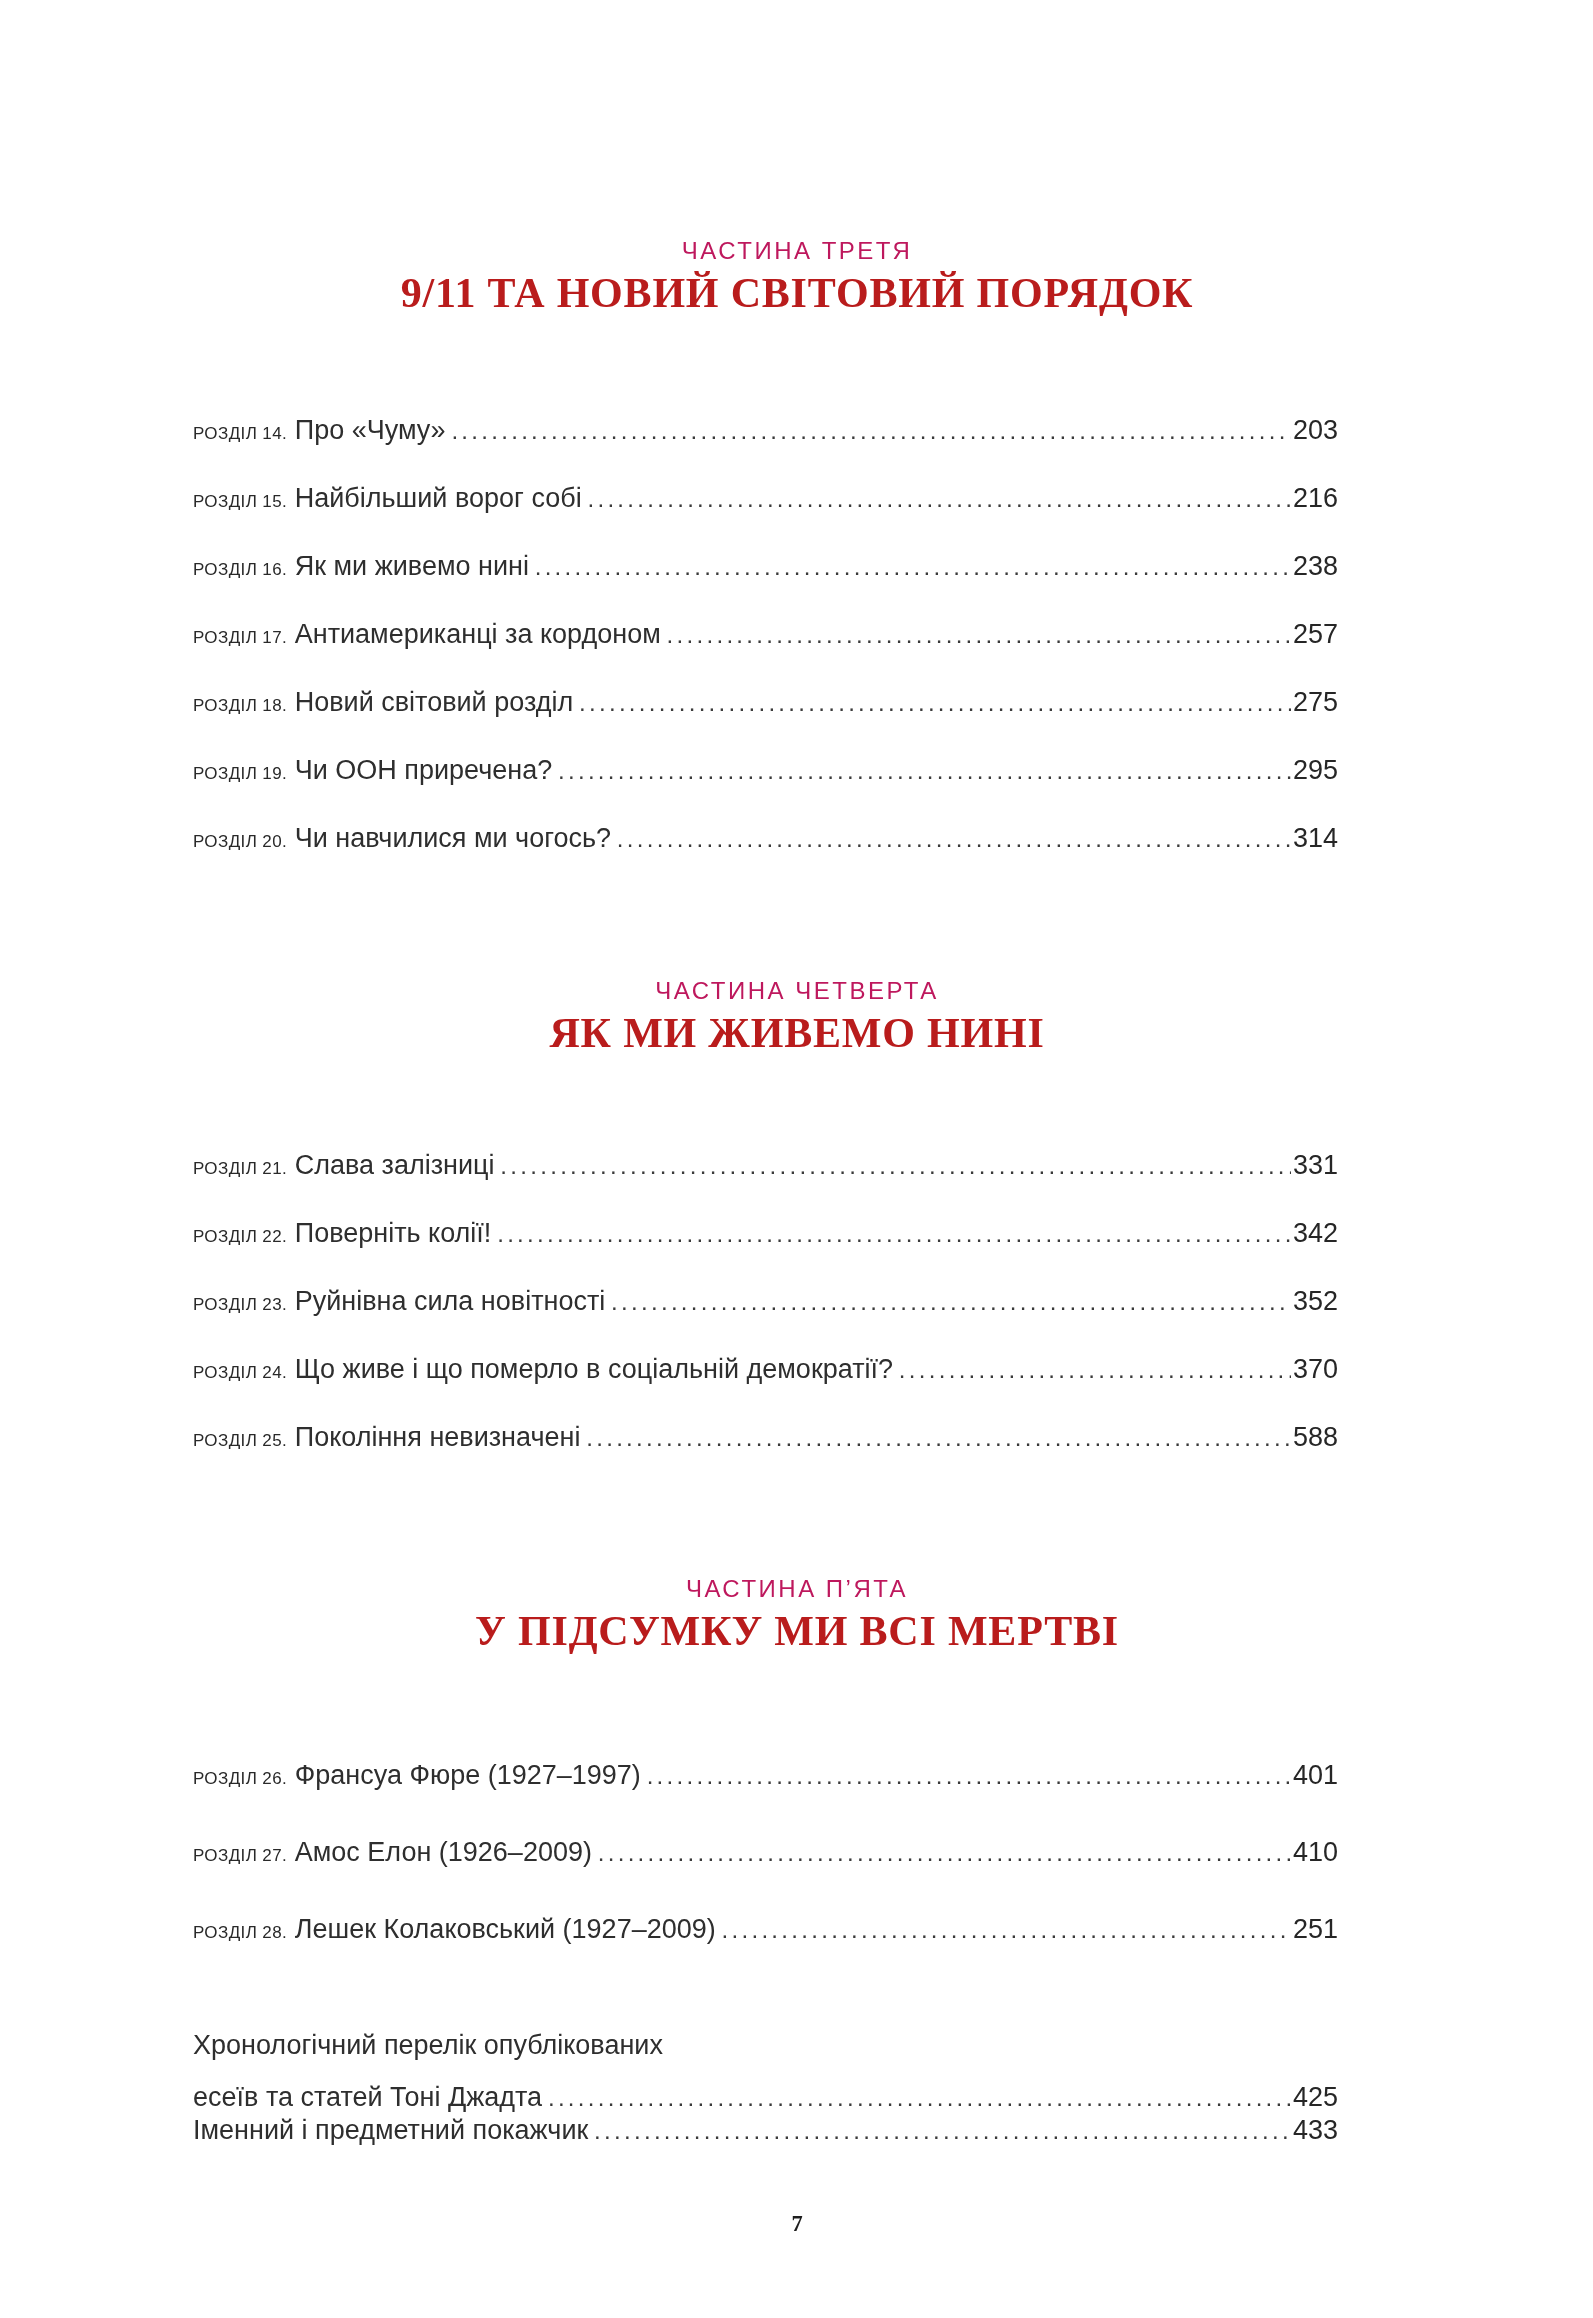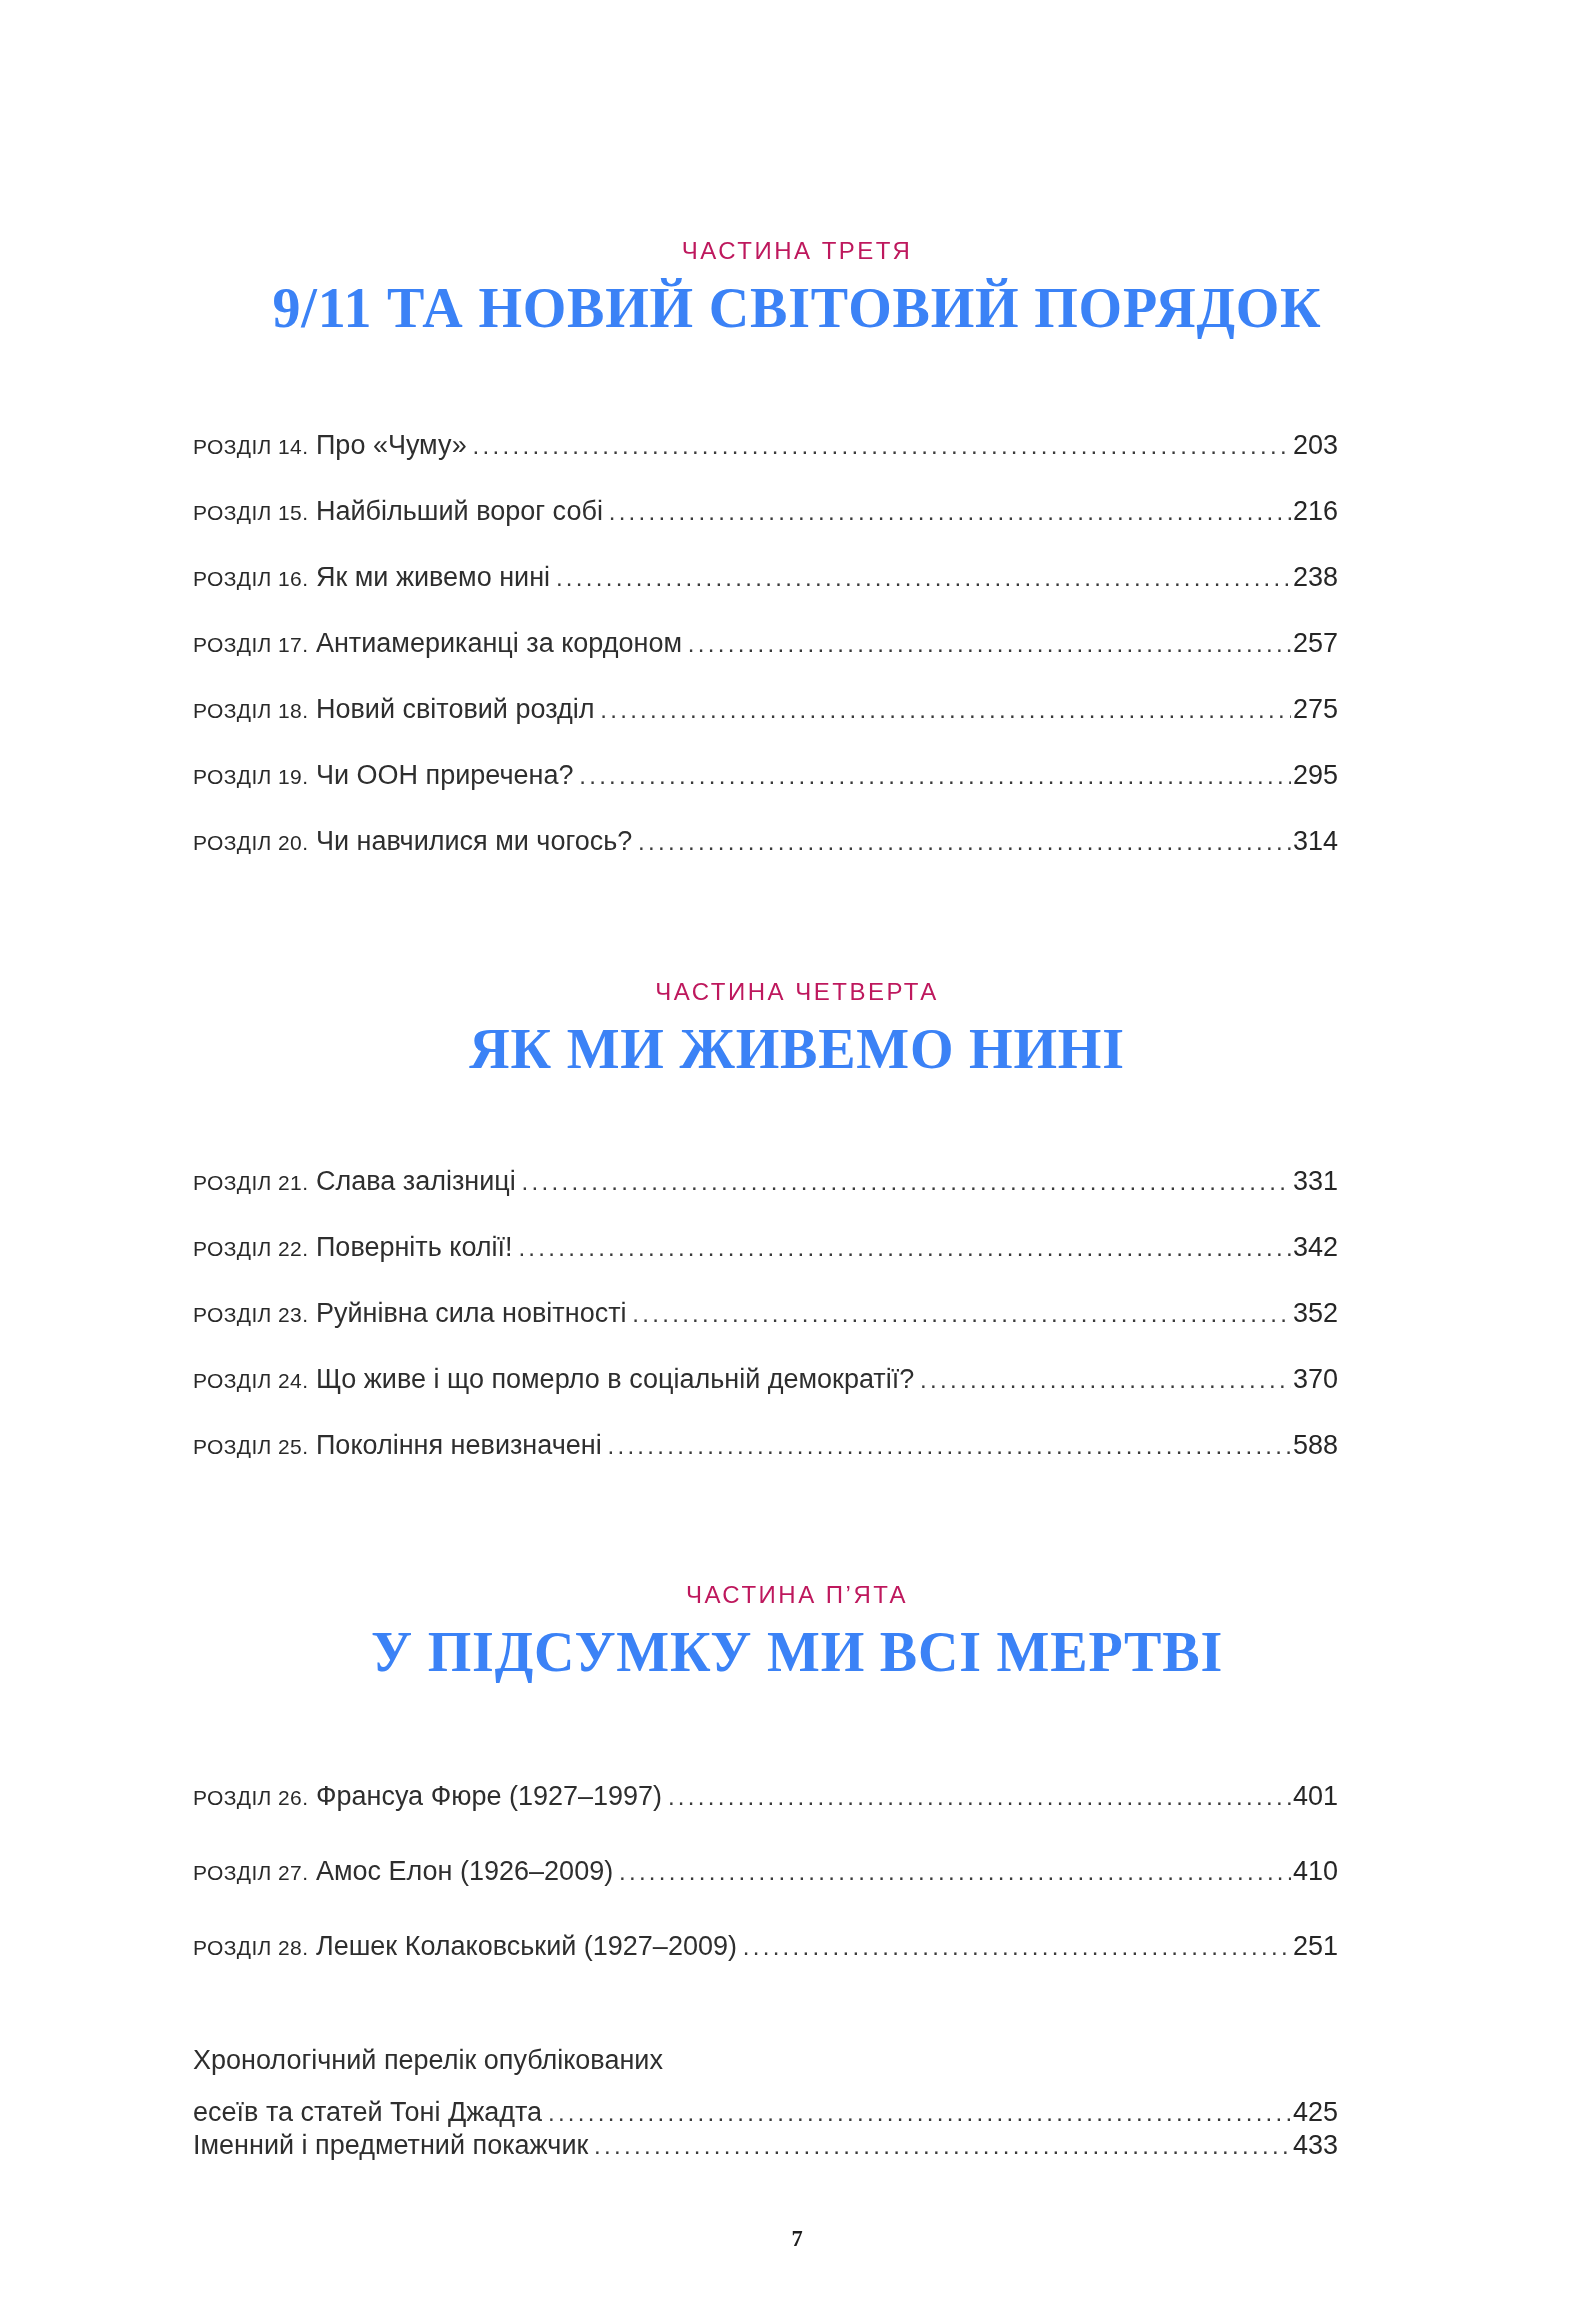--- a/index.html
+++ b/index.html
@@ -16,26 +16,26 @@
   .part-header.first { margin-top: 237px; }
   .part-header.p4    { margin-top: 119px; }
   .part-header.p5    { margin-top: 118px; }
   .kicker {
     font-size: 24px; line-height: 27px;
     letter-spacing: 2.5px;
     color: #be185d;
     white-space: nowrap;
   }
   .part-title {
-    margin: 21px 0 0 0;
+    margin: 6px 0 0 0;
     font-family: "Liberation Serif", serif;
     font-weight: 700;
-    font-size: 56px; line-height: 46px;
+    font-size: 42px; line-height: 46px;
     letter-spacing: 0.8px;
-    color: #3b82f6;
+    color: #b91c1c;
     white-space: nowrap;
   }
 
   
   .toc {
     list-style: none;
     padding: 0;
     margin: 0 256px 0 193px;
   }
   #toc3    { margin-top: 98px; }
@@ -51,21 +51,21 @@
     margin-bottom: 32px;
   }
   #toc5 .row    { margin-bottom: 41px; }
   #tocback .row { margin-bottom: 0; }
   #tocback .row.gap-sm { margin-bottom: 20px; }
   #tocback .row.gap-md { }
 
   .chap { white-space: nowrap; }
   .label {
     text-transform: uppercase;
-    font-size: 21px;
+    font-size: 17px;
     letter-spacing: 0.4px;
     color: #292929;
   }
   .dots {
     flex: 1 1 auto;
     overflow: hidden;
     white-space: nowrap;
     margin: 0 1.7px 0 5.8px;
     min-width: 15px;
   }

